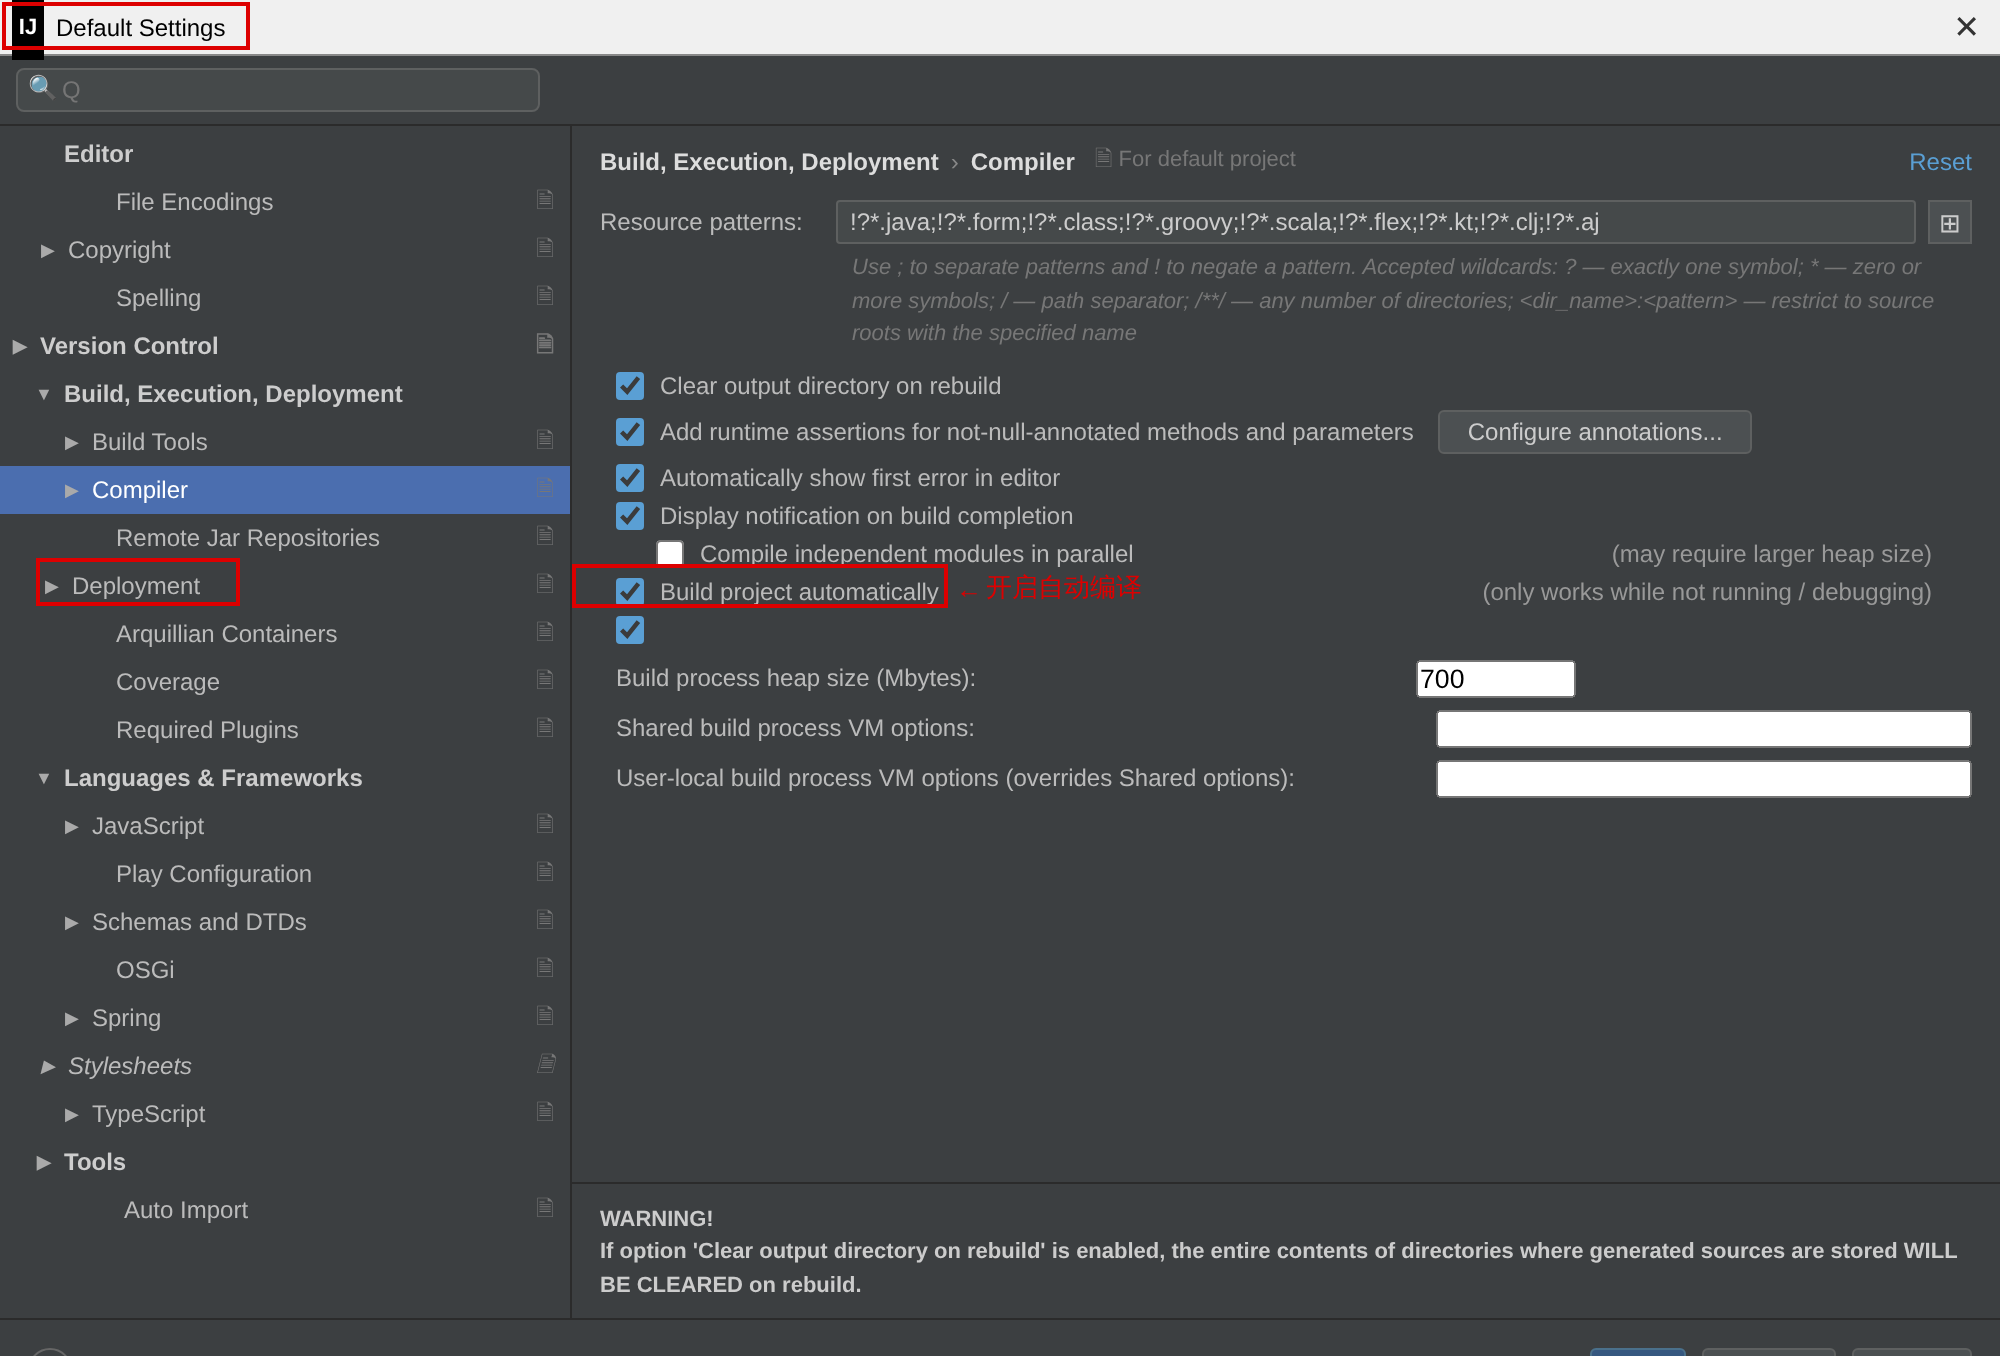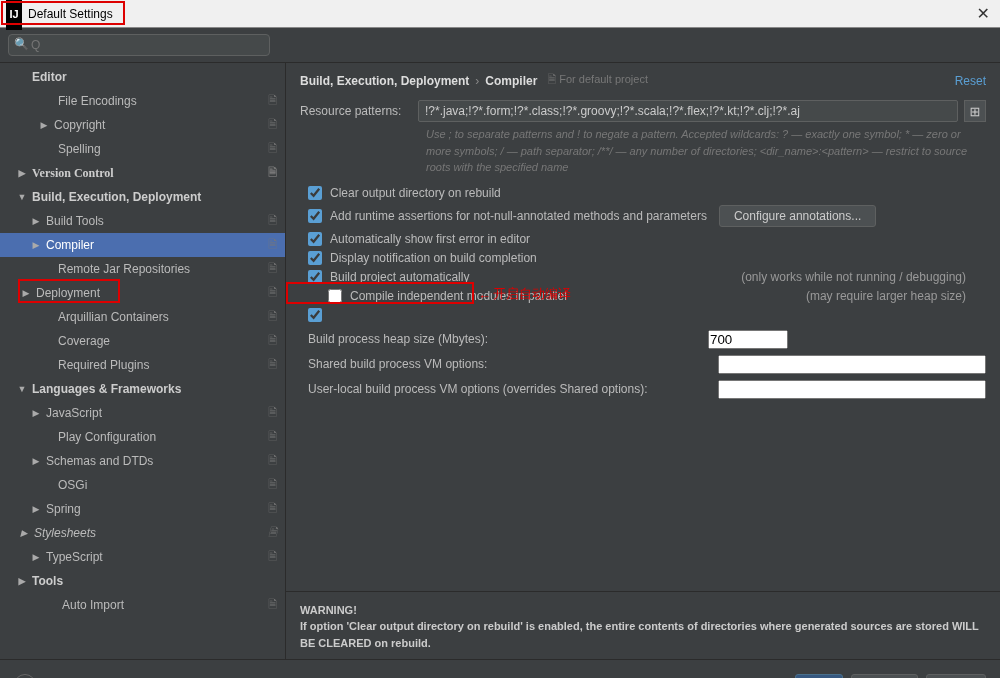--- a/index.html
+++ b/index.html
@@ -195,31 +195,31 @@
     <div class="compiler-hl"></div>
   <div class="tree-item bold" style="padding-left: 16px;">
         <span class="arrow "></span>
         <span style="margin-left: 4px;">Editor</span>
       </div>
       <div class="tree-item" style="padding-left: 42px;">
         <span class="arrow "></span>
         <span style="margin-left: 4px;">File Encodings</span>
         <span class="copy-icon">🗎</span>
       </div>
-      <div class="tree-item" style="padding-left: 18px; margin-left: 20px;">
+      <div class="tree-item" style="padding-left: 18px;">
         <span class="arrow closed"></span>
         <span style="margin-left: 4px;">Copyright</span>
         <span class="copy-icon">🗎</span>
       </div>
       <div class="tree-item" style="padding-left: 42px;">
         <span class="arrow "></span>
         <span style="margin-left: 4px;">Spelling</span>
         <span class="copy-icon">🗎</span>
       </div>
-      <div class="tree-item bold" style="padding-left: 16px; font-family: Liberation Serif, serif;">
+      <div class="tree-item bold" style="padding-left: 4px;">
         <span class="arrow closed"></span>
         <span style="margin-left: 4px;">Version Control</span>
         <span class="copy-icon">🗎</span>
       </div>
       <div class="tree-item bold" style="padding-left: 16px;">
         <span class="arrow open"></span>
         <span style="margin-left: 4px;">Build, Execution, Deployment</span>
       </div>
       <div class="tree-item" style="padding-left: 30px;">
         <span class="arrow closed"></span>
@@ -346,30 +346,30 @@
         <input type="checkbox" checked="" style="">
         <span>Display notification on build completion</span>
       </label>
 
       <div class="auto-hl"></div>
       <div class="anno-arrow">
         <span>←</span>
         <span>开启自动编译</span>
       </div>
 
+      <label class="chk indent">
+        <input type="checkbox" style="">
+        <span>Compile independent modules in parallel</span>
+        <span class="side-note">(may require larger heap size)</span>
+      </label>
+
       <label class="chk">
         <input type="checkbox" checked="" style="">
         <span>Build project automatically</span>
         <span class="side-note">(only works while not running / debugging)</span>
-      </label>
-
-      <label class="chk indent">
-        <input type="checkbox" style="">
-        <span>Compile independent modules in parallel</span>
-        <span class="side-note">(may require larger heap size)</span>
       </label>
 
       <label class="chk">
         <input type="checkbox" checked="" style="">
       </label>
 
       <div class="heap-row">
         <span class="lab">Build process heap size (Mbytes):</span>
         <input type="text" value="700" style="">
       </div>

